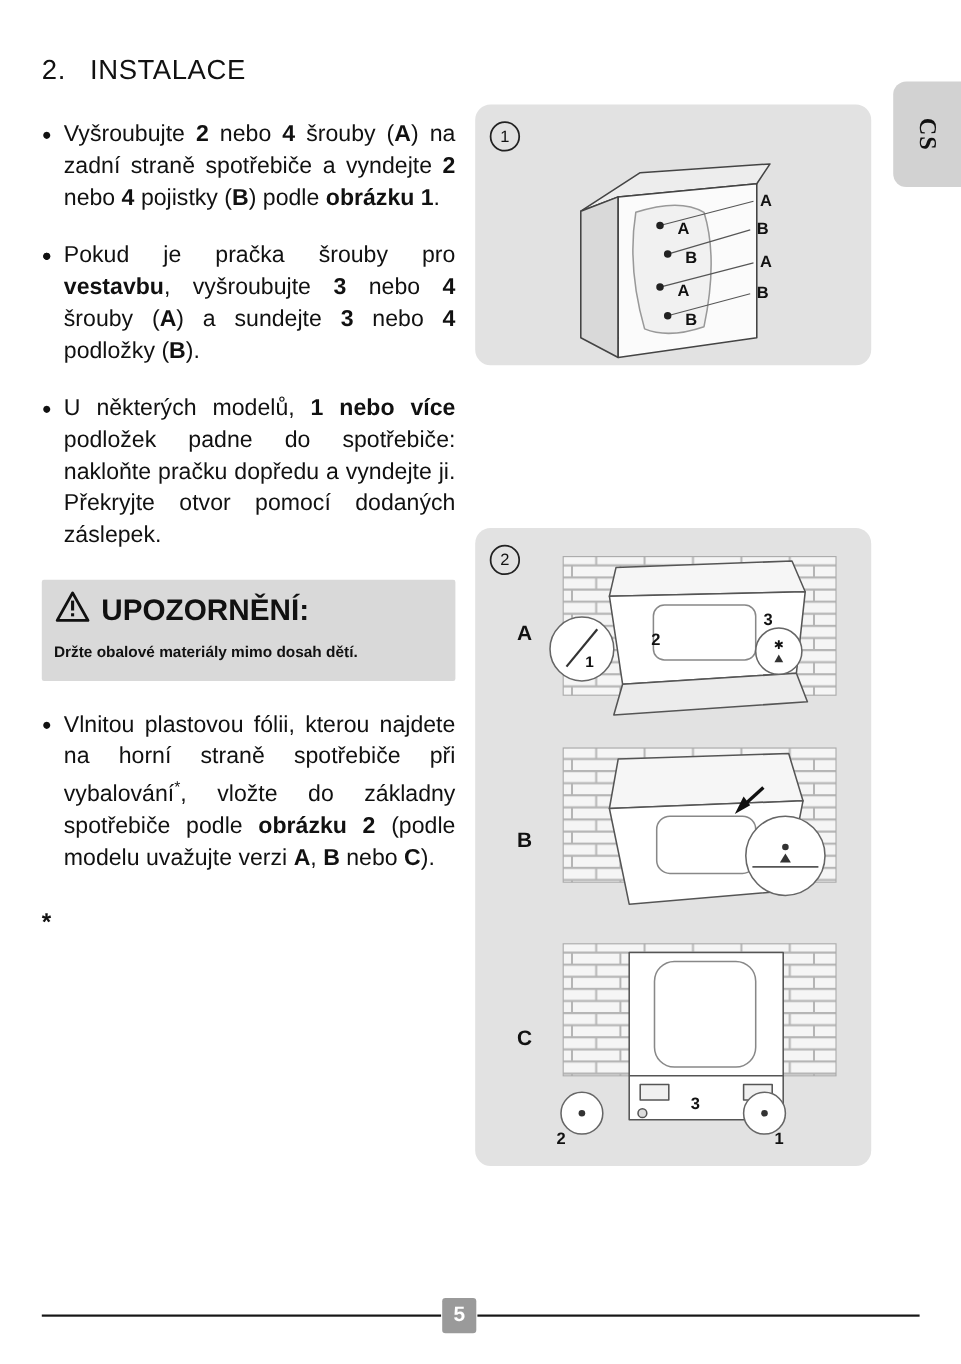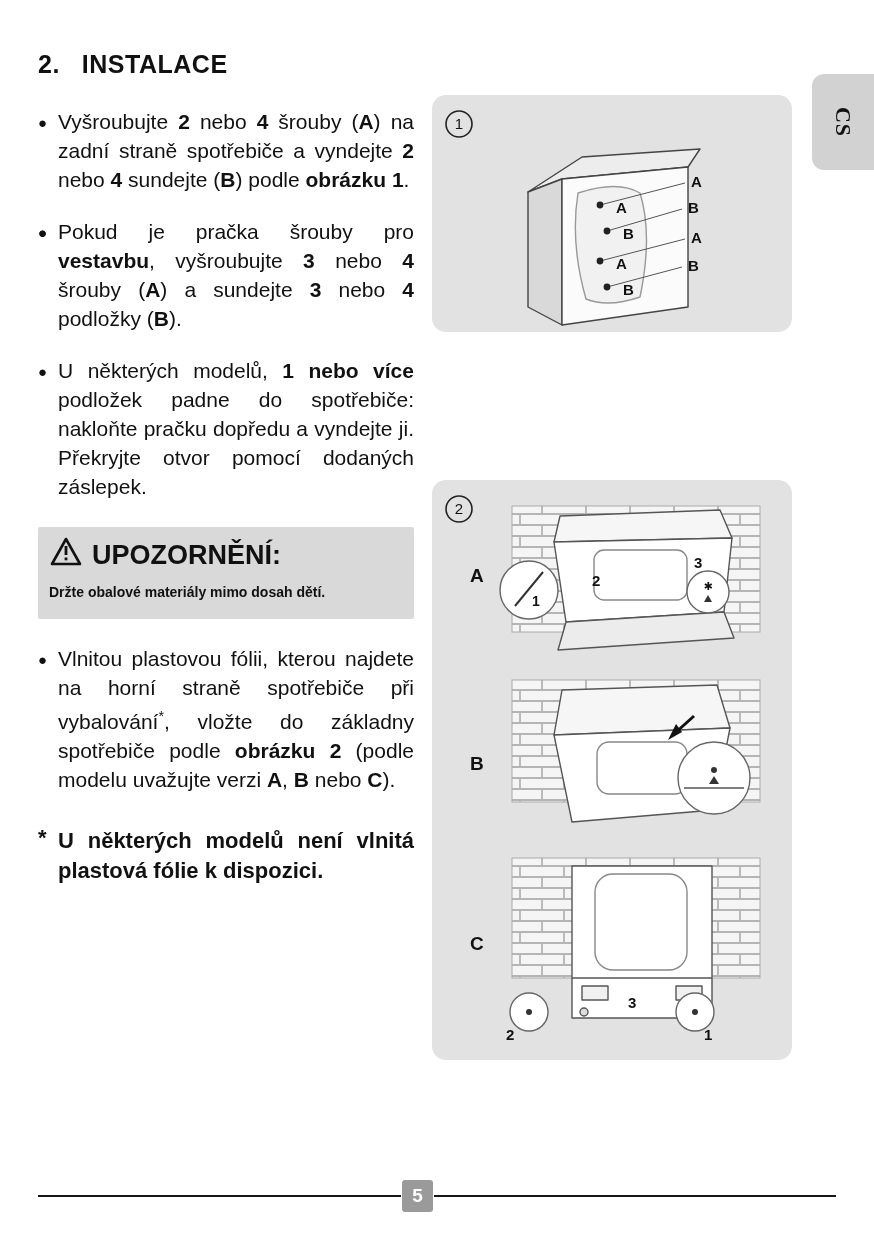--- a/index.html
+++ b/index.html
@@ -6,21 +6,21 @@
   body{
     width:874px;height:1240px;position:relative;background:#ffffff;
     font-family:"Liberation Sans","DejaVu Sans",sans-serif;color:#111;
     overflow:hidden;
   }
   .b{font-weight:bold;}
   sup{font-size:68%;}
 
   
   .left-col{position:absolute;left:38px;top:50px;width:376px;}
-  h1{font-size:25px;font-weight:bold;margin:0 0 28px 0;letter-spacing:.5px;}
+  h1{font-size:25px;font-weight:normal;margin:0 0 28px 0;letter-spacing:.5px;}
   h1 .t-num{margin-right:22px;}
   .bullet{position:relative;padding-left:20px;text-align:justify;
           font-size:21px;line-height:29px;margin:0 0 23px 0;}
   .bullet .marker{position:absolute;left:0;top:1px;font-size:15px;}
   .footnote{position:relative;padding-left:20px;text-align:justify;
             font-size:22px;line-height:30px;font-weight:bold;margin-top:32px;}
   .footnote .marker{position:absolute;left:0;top:-3px;font-weight:bold;font-size:22px;}
 
   
   .warning{background:#d9d9d9;border-radius:2px;padding:9px 13px 12px 11px;
@@ -53,21 +53,21 @@
 <body>
 
 <div class="left-col">
 
   <h1>
     <span class="t-num">2.</span><span>INSTALACE</span>
   </h1>
 
   <div class="bullet">
     <span class="marker">●</span>
-    <span><span>Vyšroubujte </span><span class="b">2</span><span> nebo </span><span class="b">4</span><span> šrouby (</span><span class="b">A</span><span>) na zadní straně spotřebiče a vyndejte </span><span class="b">2</span><span> nebo </span><span class="b">4</span><span> sundejte (</span><span class="b">B</span><span>) podle </span><span class="b">obrázku 1</span><span>.</span></span>
+    <span><span>Vyšroubujte </span><span class="b">2</span><span> nebo </span><span class="b">4</span><span> šrouby (</span><span class="b">A</span><span>) na zadní straně spotřebiče a vyndejte </span><span class="b">2</span><span> nebo </span><span class="b">4</span><span> pojistky (</span><span class="b">B</span><span>) podle </span><span class="b">obrázku 1</span><span>.</span></span>
   </div>
 
   <div class="bullet">
     <span class="marker">●</span>
   </div>
 
   <div class="bullet">
     <span class="marker">●</span>
     <span><span>Pokud je pračka šrouby pro </span><span class="b">vestavbu</span><span>, vyšroubujte </span><span class="b">3</span><span> nebo </span><span class="b">4</span><span> šrouby (</span><span class="b">A</span><span>) a sundejte </span><span class="b">3</span><span> nebo </span><span class="b">4</span><span> podložky (</span><span class="b">B</span><span>).</span></span>
   </div>
@@ -91,21 +91,20 @@
     <div class="warning-body">Držte obalové materiály mimo dosah dětí.</div>
   </div>
 
   <div class="bullet">
     <span class="marker">●</span>
     <span><span>Vlnitou plastovou fólii, kterou najdete na horní straně spotřebiče při vybalování</span><sup>*</sup><span>, vložte do základny spotřebiče podle </span><span class="b">obrázku 2</span><span> (podle modelu uvažujte verzi </span><span class="b">A</span><span>, </span><span class="b">B</span><span> nebo </span><span class="b">C</span><span>).</span></span>
   </div>
 
   <div class="footnote">
     <span class="marker">*</span>
-    <span><span class="b">U některých modelů není vlnitá plastová fólie k dispozici.</span></span>
   </div>
 
 </div>
 
 <div class="panel" id="panel1">
   <svg viewBox="0 0 360 237">
     <g>
       <circle cx="27" cy="29" r="13" fill="none" stroke="#222" stroke-width="1.6"></circle>
       <text x="27" y="34" text-anchor="middle" font-size="15">1</text>
     </g>

